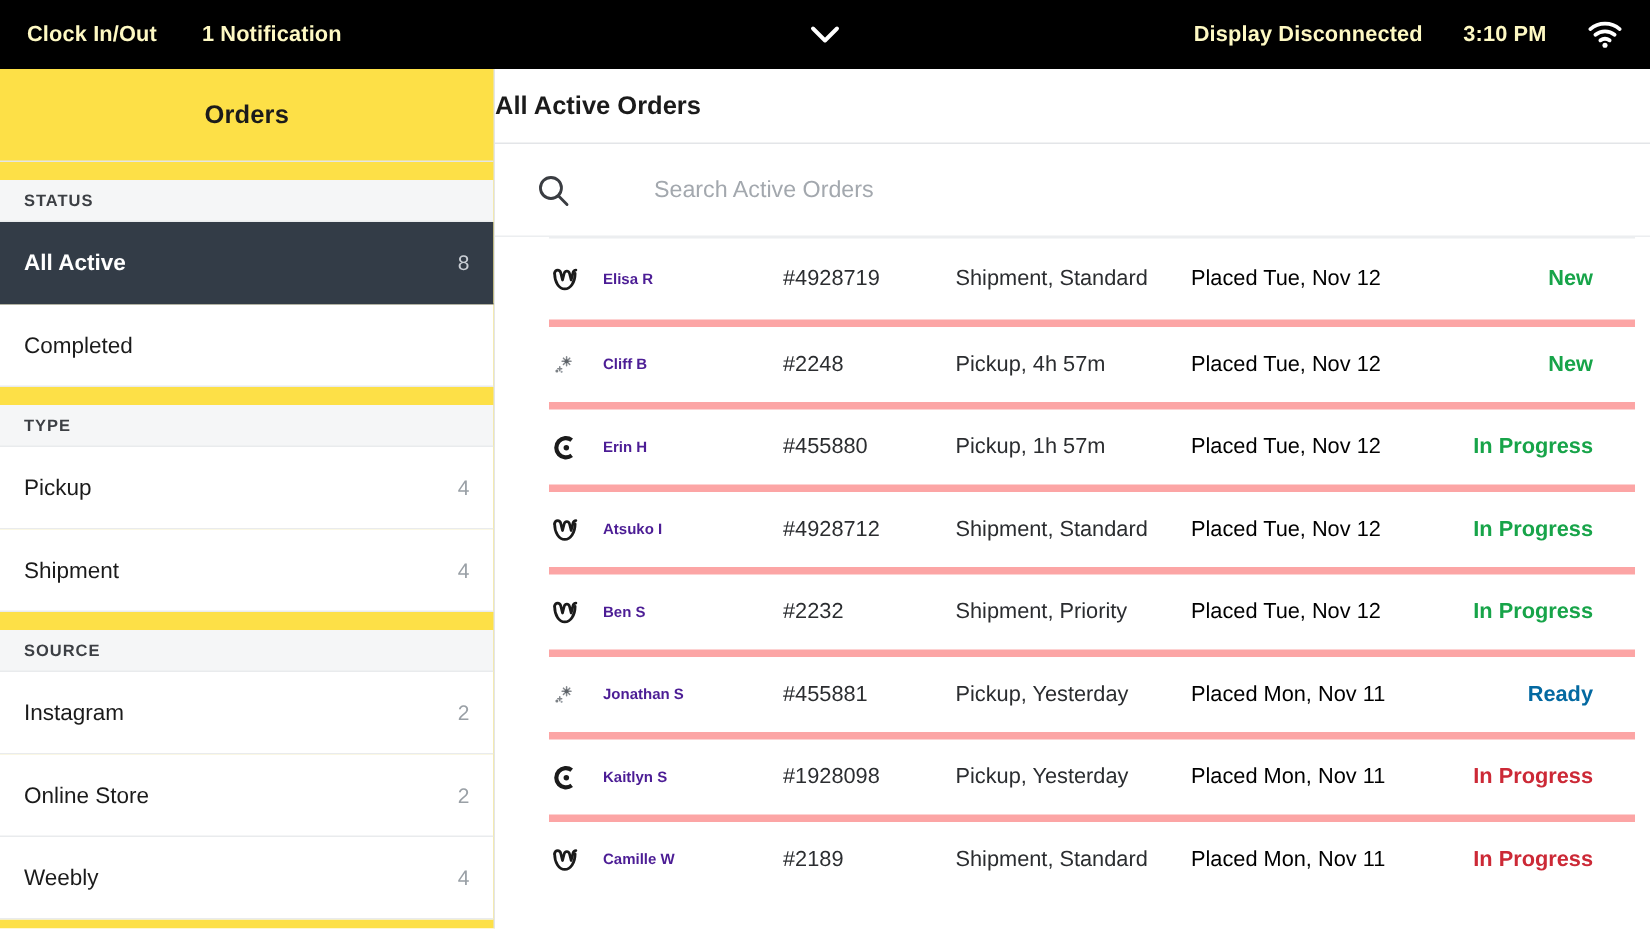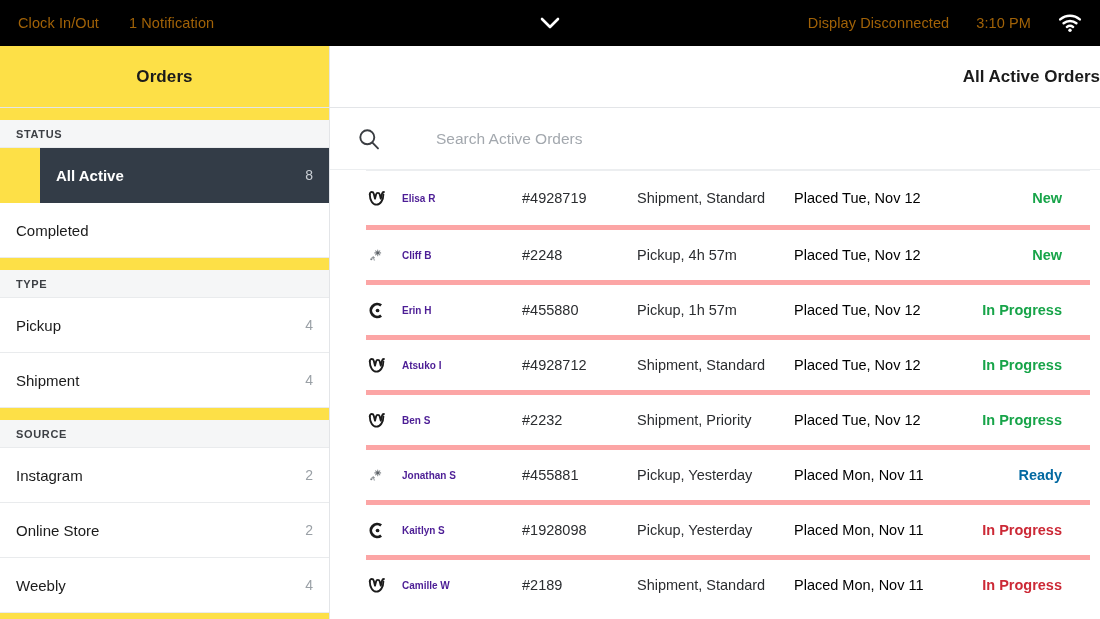--- a/index.html
+++ b/index.html
@@ -21,22 +21,22 @@
     align-items: center;
     padding: 0 18px;
   }
   .topbar-left { display: flex; align-items: center; gap: 30px; }
   .topbar-right {
     margin-left: auto;
     display: flex; align-items: center; gap: 27px;
   }
   .tb-item {
     font-size: 14.5px;
-    font-weight: normal;
-    color: #a16207;
+    font-weight: bold;
+    color: #fef9c3;
     letter-spacing: .1px;
     white-space: nowrap;
   }
   .tb-chevron {
     position: absolute;
     left: 50%; top: 50%;
     transform: translate(-50%, -50%);
     width: 34px; height: 34px;
     display: flex; align-items: center; justify-content: center;
     cursor: pointer;
@@ -80,21 +80,21 @@
     margin-top: 12px;
   }
   .nav-row {
     height: 55px;
     display: flex; align-items: center;
     padding: 0 16px;
     border-bottom: 1px solid #e9ebed;
     background: #ffffff;
     cursor: pointer;
   }
-  .nav-row.active { background: #333c47; border-bottom-color: #333c47; margin-left: 40px; }
+  .nav-row.active { background: #333c47; border-bottom-color: #333c47; }
   .nav-label {
     font-size: 15px;
     color: #1b1b1b;
     font-weight: normal;
   }
   .nav-row.active .nav-label { color: #ffffff; font-weight: bold; }
   .nav-count {
     margin-left: auto;
     font-size: 14px;
     color: #9aa0a6;
@@ -104,22 +104,22 @@
   
   .main {
     flex: 1 1 auto;
     display: flex;
     flex-direction: column;
     background: #ffffff;
     min-width: 0;
     overflow: hidden;
   }
   .main-header {
-    height: 62px;
-    display: flex; align-items: center; justify-content: flex-end;
+    height: 50px;
+    display: flex; align-items: center; justify-content: flex-start;
     border-bottom: 1px solid #e3e5e8;
   }
   .main-title {
     font-size: 17px;
     font-weight: bold;
     color: #1b1b1b;
   }
   .search-bar {
     height: 62px;
     display: flex; align-items: center;

